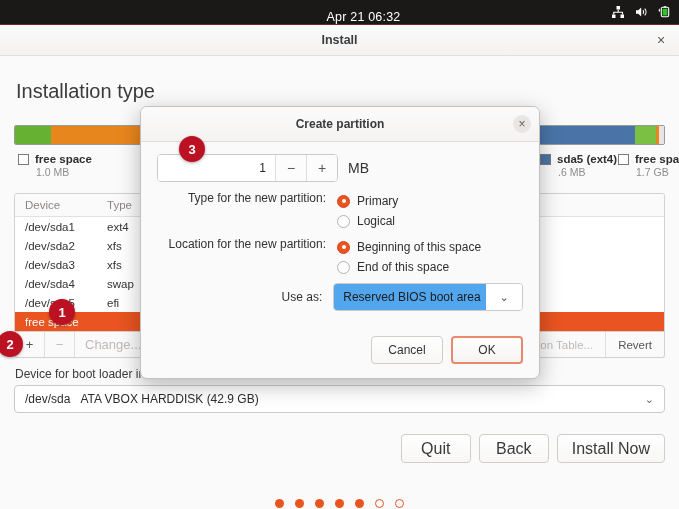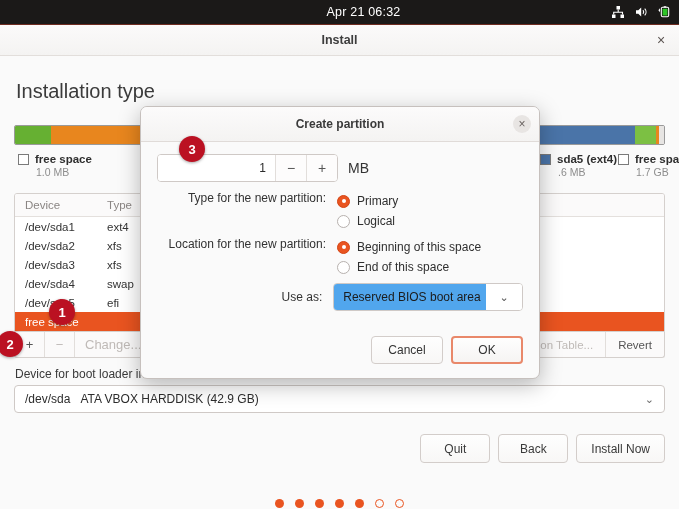--- a/index.html
+++ b/index.html
@@ -15,21 +15,21 @@
     -webkit-font-smoothing: antialiased;
     position: relative;
   }
 
   
   .sysbar {
     height: 24px;
     background: #1b1918;
     color: #ffffff;
     display: flex;
-    align-items: center;
+    align-items: flex-end;
     justify-content: center;
     position: relative;
     font-size: 12.5px;
     padding-left: 48px;
   }
   .sysbar-clock { letter-spacing: .2px; }
   .sysbar-tray {
     position: absolute;
     right: 8px;
     top: 0;
@@ -251,21 +251,21 @@
     gap: 8px;
     margin-top: 21px;
     width: 651px;
   }
   .wbtn {
     min-width: 70px;
     height: 29px;
     border: 1px solid #d3cdca;
     border-radius: 4px;
     background: linear-gradient(#fefefe, #f8f7f6);
-    font-size: 12px;
+    font-size: 16px;
     color: #3a3a3a;
     display: flex;
     align-items: center;
     justify-content: center;
     cursor: pointer;
     padding: 0 14px;
     box-sizing: border-box;
   }
 
   

